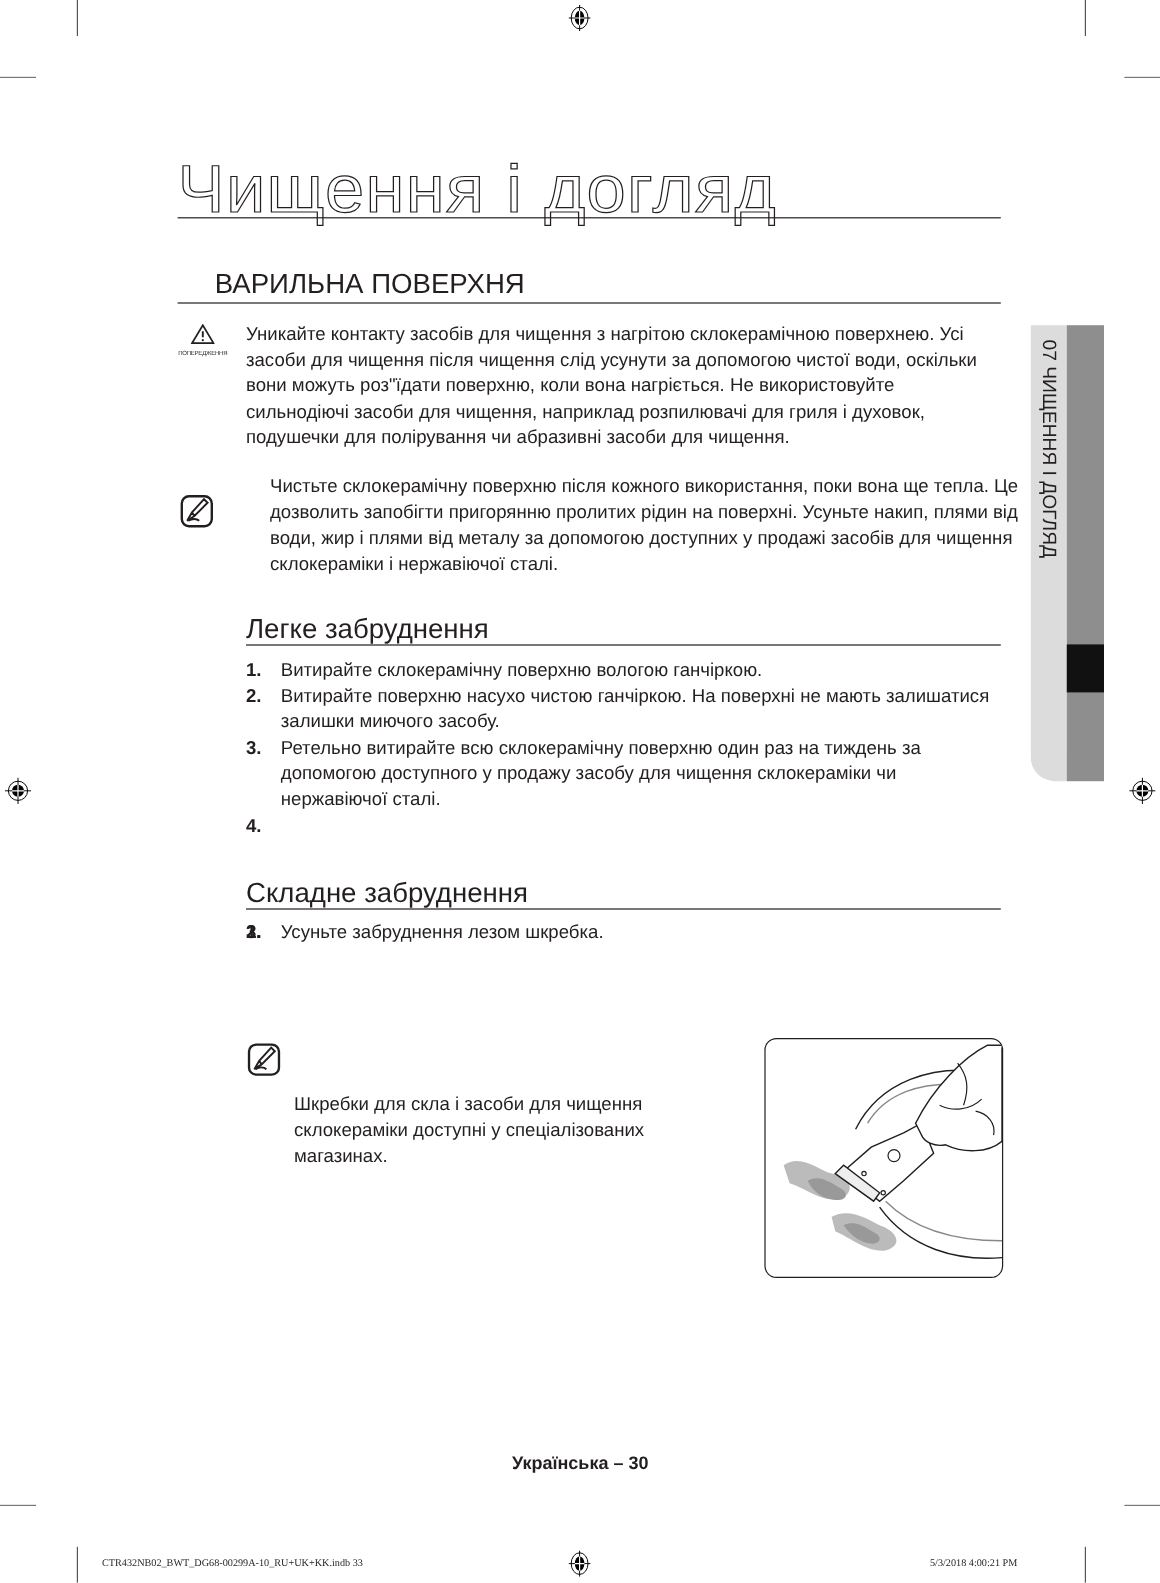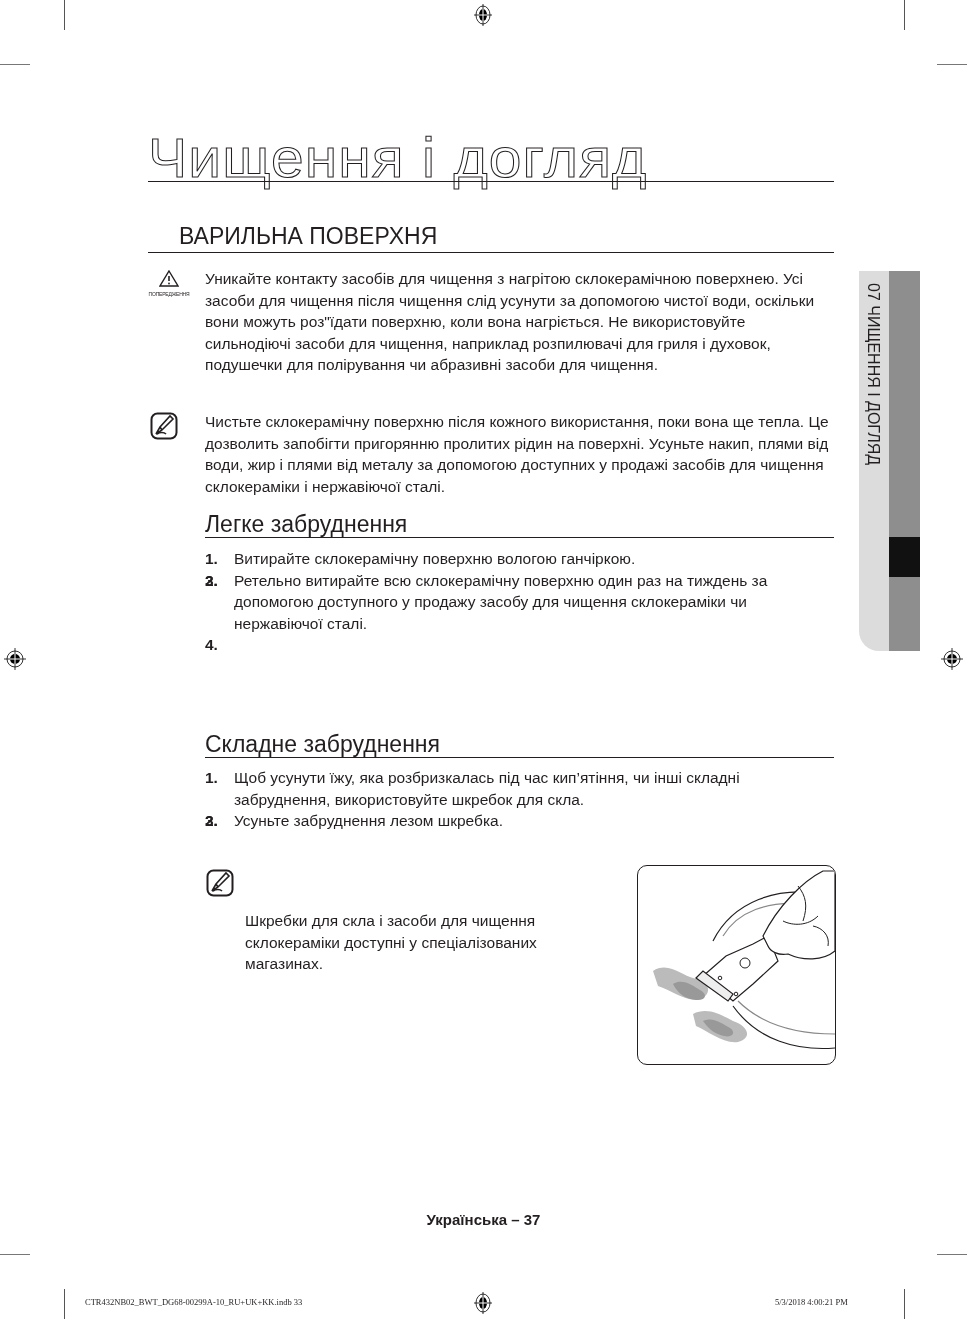--- a/index.html
+++ b/index.html
@@ -86,35 +86,35 @@
       <circle cx="10" cy="13.5" r="0.9" fill="#231f20"></circle>
     </svg>
   <div style="font-size:5px;line-height:6px;letter-spacing:-0.2px;">ПОПЕРЕДЖЕННЯ</div>
 </div>
 <div class="para" style="top:268px;">Уникайте контакту засобів для чищення з нагрітою склокерамічною поверхнею. Усі засоби для чищення після чищення слід усунути за допомогою чистої води, оскільки вони можуть роз"їдати поверхню, коли вона нагріється. Не використовуйте сильнодіючі засоби для чищення, наприклад розпилювачі для гриля і духовок, подушечки для полірування чи абразивні засоби для чищення.</div>
 
 <svg class="note-icon" style="left:150px;top:412px;" viewBox="0 0 28 28">
     <rect x="1.5" y="1.5" width="25" height="25" rx="6" fill="none" stroke="#231f20" stroke-width="2"></rect>
     <path d="M6 22 L10 15 L20 4 L23 7 L12 18 Z M10 15 L12 18 M7 22 C10 20 14 20 16 22" fill="none" stroke="#231f20" stroke-width="1.6"></path>
   </svg>
-<div class="para" style="top:411px;">Чистьте склокерамічну поверхню після кожного використання, поки вона ще тепла. Це дозволить запобігти пригорянню пролитих рідин на поверхні. Усуньте накип, плями від води, жир і плями від металу за допомогою доступних у продажі засобів для чищення склокераміки і нержавіючої сталі.</div>
+<div class="para" style="top:395px;margin-left:20px;">Чистьте склокерамічну поверхню після кожного використання, поки вона ще тепла. Це дозволить запобігти пригорянню пролитих рідин на поверхні. Усуньте накип, плями від води, жир і плями від металу за допомогою доступних у продажі засобів для чищення склокераміки і нержавіючої сталі.</div>
 
 <div class="sub-title" style="top:511px;">Легке забруднення</div>
 <div class="sub-rule" style="top:537px;"></div>
 <ol class="steps" style="top:548px;">
   <li><span class="num">1.</span><span>Витирайте склокерамічну поверхню вологою ганчіркою.</span></li>
-  <li><span class="num">2.</span></li>
+  <li><span class="num">2.</span><span>Витирайте поверхню насухо чистою ганчіркою. На поверхні не мають залишатися залишки миючого засобу.</span></li>
   <li><span class="num">3.</span><span>Ретельно витирайте всю склокерамічну поверхню один раз на тиждень за допомогою доступного у продажу засобу для чищення склокераміки чи нержавіючої сталі.</span></li>
   <li><span class="num">4.</span></li>
 </ol>
 
 <div class="sub-title" style="top:731px;">Складне забруднення</div>
 <div class="sub-rule" style="top:757px;"></div>
 <ol class="steps" style="top:767px;">
-  <li><span class="num">1.</span><span>Щоб усунути їжу, яка розбризкалась під час кип’ятіння, чи інші складні забруднення, використовуйте шкребок для скла.</span></li>
+  <li><span class="num">1.</span></li>
   <li><span class="num">2.</span></li>
   <li><span class="num">3.</span><span>Усуньте забруднення лезом шкребка.</span></li>
 </ol>
 
 <svg class="note-icon" style="left:206px;top:869px;" viewBox="0 0 28 28">
     <rect x="1.5" y="1.5" width="25" height="25" rx="6" fill="none" stroke="#231f20" stroke-width="2"></rect>
     <path d="M6 22 L10 15 L20 4 L23 7 L12 18 Z M10 15 L12 18 M7 22 C10 20 14 20 16 22" fill="none" stroke="#231f20" stroke-width="1.6"></path>
   </svg>
 <div class="para" style="top:866px;left:245px;width:345px;margin-top:44px;">Шкребки для скла і засоби для чищення склокераміки доступні у спеціалізованих магазинах.</div>
 
@@ -142,15 +142,15 @@
   </svg>
 </div>
 
 <div class="side-tab">
   <div class="side-light"></div>
   <div class="side-dark"></div>
   <div class="side-black"></div>
   <div class="side-text" style="left:5px;top:12px;">07  ЧИЩЕННЯ І ДОГЛЯД</div>
 </div>
 
-<div class="footer-page">Українська – 37</div>
+<div class="footer-page">Українська – 30</div>
 <div class="slug" style="left:85px;">CTR432NB02_BWT_DG68-00299A-10_RU+UK+KK.indb   33</div>
 <div class="slug" style="left:775px;text-align:right;">5/3/2018   4:00:21 PM</div>
 
 </body></html>

